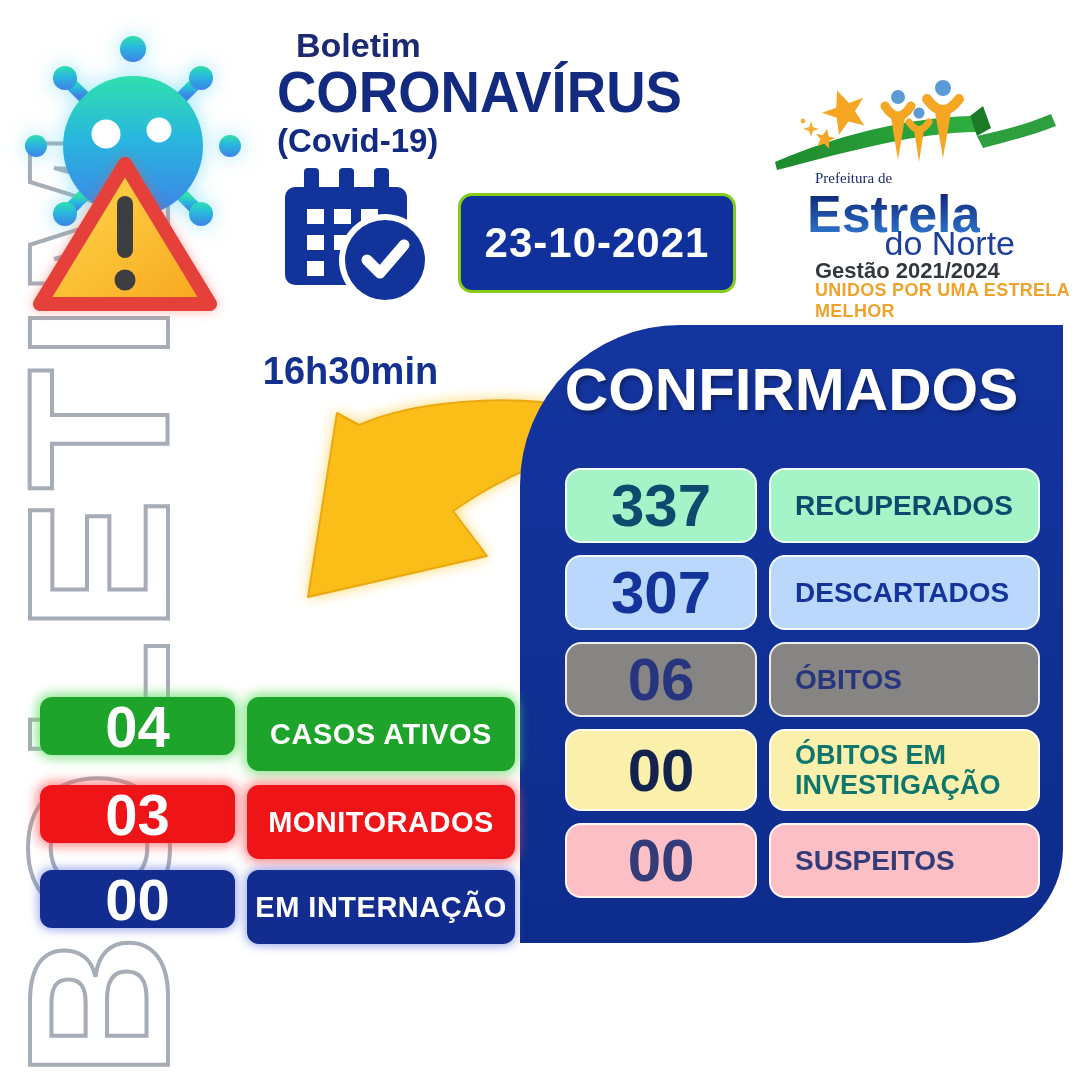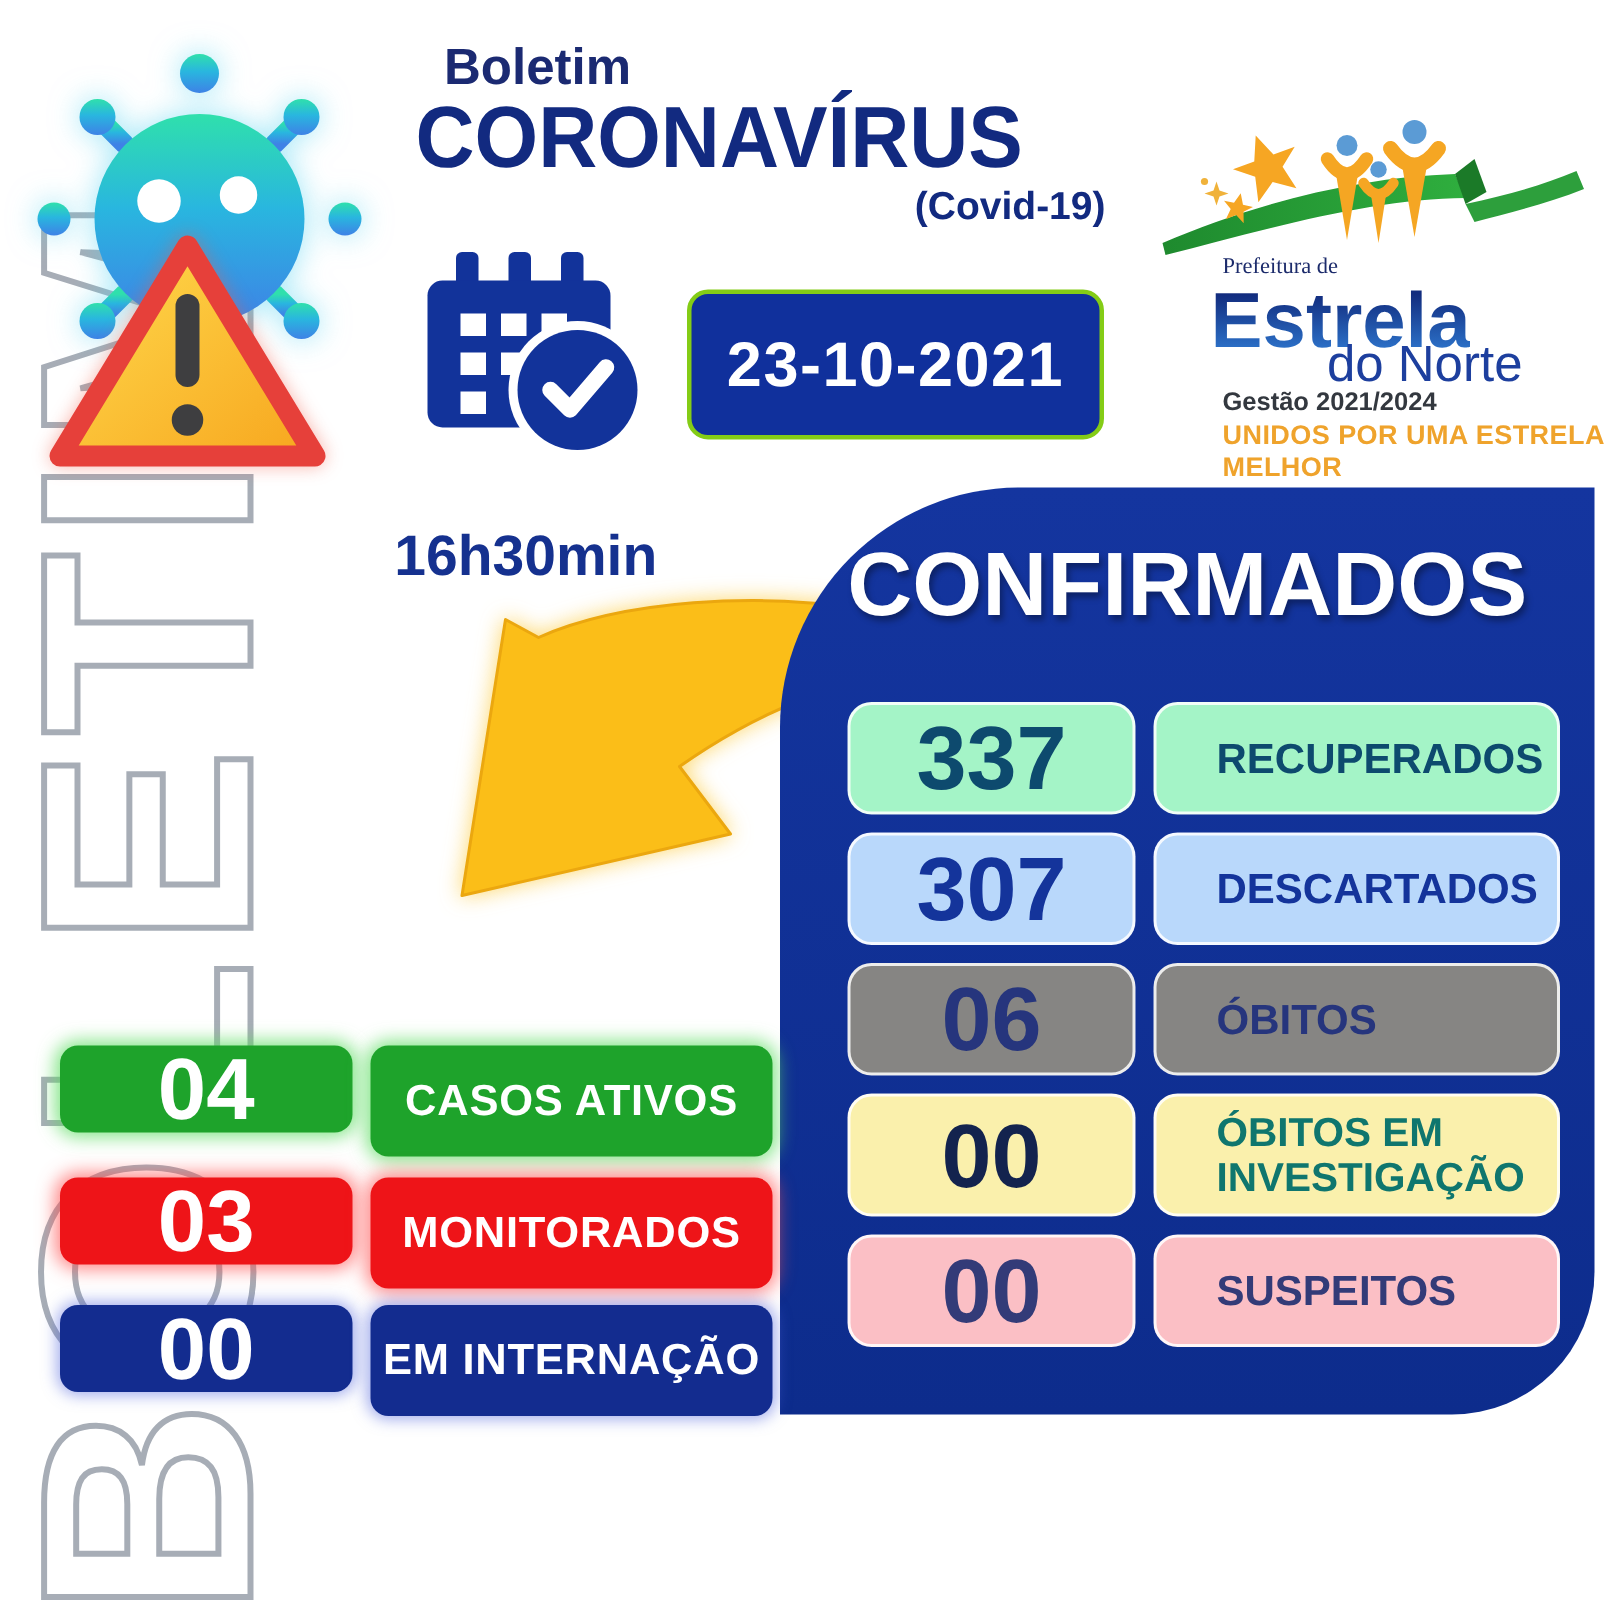--- a/index.html
+++ b/index.html
@@ -14,57 +14,57 @@
     font-size:200px;font-weight:700;letter-spacing:8px;line-height:1.05;
     color:transparent;-webkit-text-stroke:4px #a7adb6;z-index:0;
   }
   
   .virus{position:absolute;left:18px;top:18px;z-index:3;filter:drop-shadow(0 0 10px rgba(80,210,240,.55));}
   .warning{position:absolute;left:30px;top:150px;z-index:4;filter:drop-shadow(0 0 6px rgba(240,90,70,.45));}
   
   .kicker{position:absolute;left:296px;top:26px;font-size:34px;font-weight:700;color:#1b2a72;z-index:2;}
   .title{position:absolute;left:277px;top:58px;width:470px;font-size:58px;font-weight:700;
          color:#122a80;letter-spacing:0px;transform:scaleX(.94);transform-origin:left;z-index:2;}
-  .subtitle{position:absolute;left:277px;top:122px;width:460px;text-align:right;
-            font-size:26px;font-weight:700;color:#122a80;z-index:2;}
+  .subtitle{position:absolute;left:277px;top:122px;width:460px;text-align:left;
+            font-size:33px;font-weight:700;color:#122a80;z-index:2;}
   .calendar{position:absolute;left:280px;top:165px;z-index:2;}
   .time{position:absolute;left:258px;top:306px;width:185px;text-align:center;
         font-size:38px;font-weight:700;color:#15318f;z-index:2;margin-top:44px;}
   .date-badge{position:absolute;left:458px;top:193px;width:272px;height:94px;z-index:2;
         background:#10309c;border:3px solid #84cc16;border-radius:14px;
         display:flex;align-items:center;justify-content:center;
         font-size:42px;font-weight:700;color:#fff;letter-spacing:1px;}
   
   .logo{position:absolute;left:765px;top:66px;width:305px;height:245px;z-index:2;}
   .logo svg{position:absolute;left:0;top:0;}
   .logo-prefix{position:absolute;left:50px;top:104px;font-size:15px;color:#1c2b6b;font-family:Liberation Serif, serif;}
   .logo-city{position:absolute;left:42px;top:118px;font-size:52px;font-weight:700;
       background:linear-gradient(180deg,#122c7e 20%,#2f7ad2 90%);
       -webkit-background-clip:text;background-clip:text;color:transparent;}
   .logo-suffix{position:absolute;left:50px;top:158px;width:200px;text-align:right;
       font-size:34px;color:#1d3f9e;}
-  .logo-term{position:absolute;left:50px;top:192px;font-size:17px;font-weight:700;color:#33383f;}
+  .logo-term{position:absolute;left:50px;top:192px;font-size:22px;font-weight:700;color:#33383f;}
   .logo-slogan{position:absolute;left:50px;top:214px;font-size:18px;font-weight:700;
       color:#efa32c;letter-spacing:.3px;}
   
   .arrow{position:absolute;left:295px;top:393px;z-index:1;filter:drop-shadow(0 0 7px rgba(252,205,70,.8));}
   
   .panel{position:absolute;left:520px;top:325px;width:543px;height:618px;z-index:2;
      background:linear-gradient(180deg,#14359f 0%,#0d2c8c 100%);
      border-radius:160px 0 95px 0;}
   .panel-title{position:absolute;top:30px;left:0;width:100%;text-align:center;
      font-size:60px;font-weight:700;color:#fff;text-shadow:2px 3px 4px rgba(0,0,0,.35);}
   .panel-grid{position:absolute;left:45px;top:143px;right:23px;display:grid;
      grid-template-columns:192px 1fr;grid-template-rows:75px 75px 75px 82px 75px;
      column-gap:12px;row-gap:12px;}
   .pnum{border-radius:16px;border:2px solid rgba(255,255,255,.85);
      display:flex;align-items:center;justify-content:center;
      font-size:60px;font-weight:700;}
   .plabel{border-radius:16px;border:2px solid rgba(255,255,255,.85);
-     display:flex;align-items:center;padding-left:40px;padding-right:8px;
+     display:flex;align-items:center;padding-left:24px;padding-right:8px;
      font-size:28px;font-weight:700;line-height:1.12;}
   
   .lnum{position:absolute;left:40px;width:195px;height:58px;border-radius:12px;z-index:2;
      display:flex;align-items:center;justify-content:center;
      font-size:58px;font-weight:700;color:#fff;}
   .llabel{position:absolute;left:247px;width:268px;height:74px;border-radius:12px;z-index:2;
      display:flex;align-items:center;justify-content:center;
      font-size:29px;font-weight:700;color:#fff;letter-spacing:.5px;}
   .row-a{top:697px;} .row-b{top:785px;} .row-c{top:870px;}
 </style>

